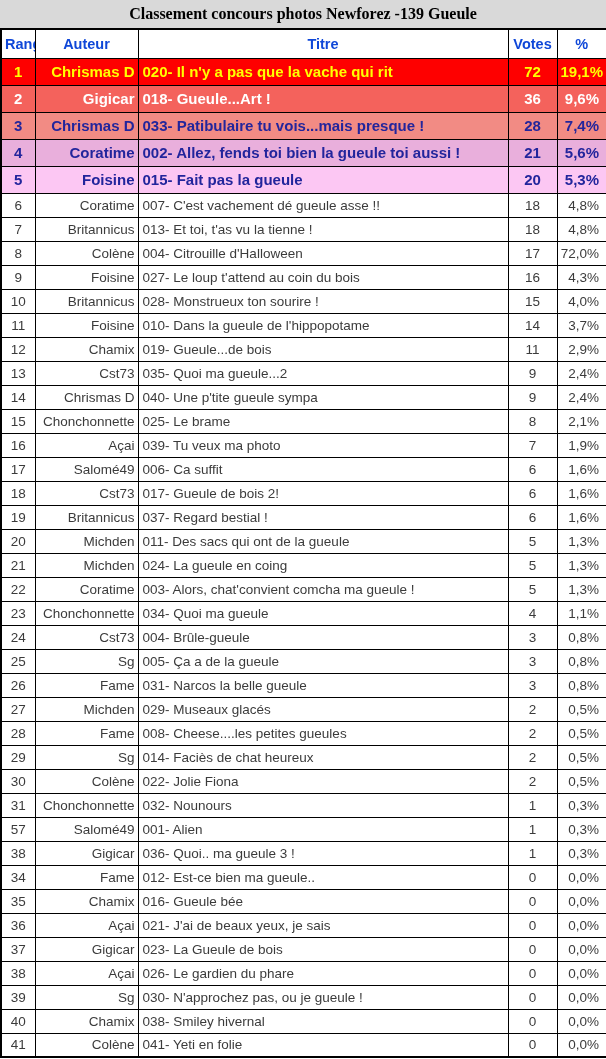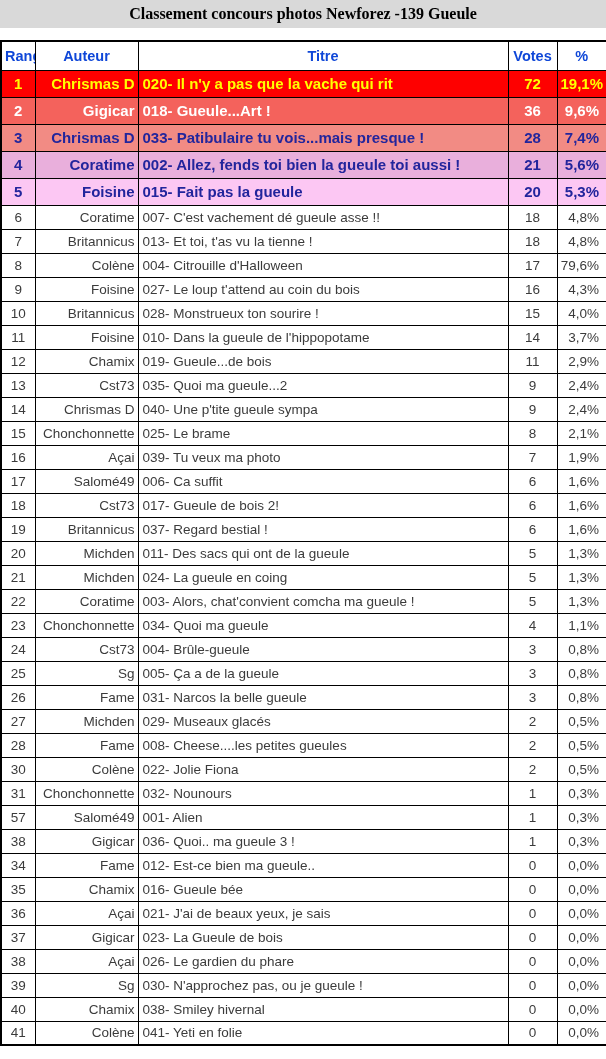--- a/index.html
+++ b/index.html
@@ -21,21 +21,21 @@
     overflow: hidden;
     background: #ffffff;
     font-family: "Liberation Sans", sans-serif;
   }
   .title-bar {
     width: 606px; height: 28px;
     background: var(--title-bg);
     display: flex; align-items: center; justify-content: center;
     font-family: "Liberation Serif", serif;
     font-weight: bold; font-size: 16px; color: #000;
-    margin-bottom: 12px;
+    margin-bottom: 0;
   }
   table.ranking {
     width: 606px;
     border-collapse: collapse;
     table-layout: fixed;
     border: 2px solid var(--border);
   }
   col.c-rank   { width: 34px; }
   col.c-author { width: 103px; }
   col.c-title  { width: 370px; }
@@ -140,21 +140,21 @@
         <td>Britannicus</td>
         <td>013- Et toi, t'as vu la tienne !</td>
         <td>18</td>
         <td>4,8%</td>
       </tr>
       <tr class="plain">
         <td>8</td>
         <td>Colène</td>
         <td>004- Citrouille d'Halloween</td>
         <td>17</td>
-        <td>79,6%</td>
+        <td>72,0%</td>
       </tr>
       <tr class="plain">
         <td>9</td>
         <td>Foisine</td>
         <td>027- Le loup t'attend au coin du bois</td>
         <td>16</td>
         <td>4,3%</td>
       </tr>
       <tr class="plain">
         <td>10</td>
@@ -283,20 +283,27 @@
         <td>0,5%</td>
       </tr>
       <tr class="plain">
         <td>28</td>
         <td>Fame</td>
         <td>008- Cheese....les petites gueules</td>
         <td>2</td>
         <td>0,5%</td>
       </tr>
       <tr class="plain">
+        <td>29</td>
+        <td>Sg</td>
+        <td>014- Faciès de chat heureux</td>
+        <td>2</td>
+        <td>0,5%</td>
+      </tr>
+      <tr class="plain">
         <td>30</td>
         <td>Colène</td>
         <td>022- Jolie Fiona</td>
         <td>2</td>
         <td>0,5%</td>
       </tr>
       <tr class="plain">
         <td>31</td>
         <td>Chonchonnette</td>
         <td>032- Nounours</td>

